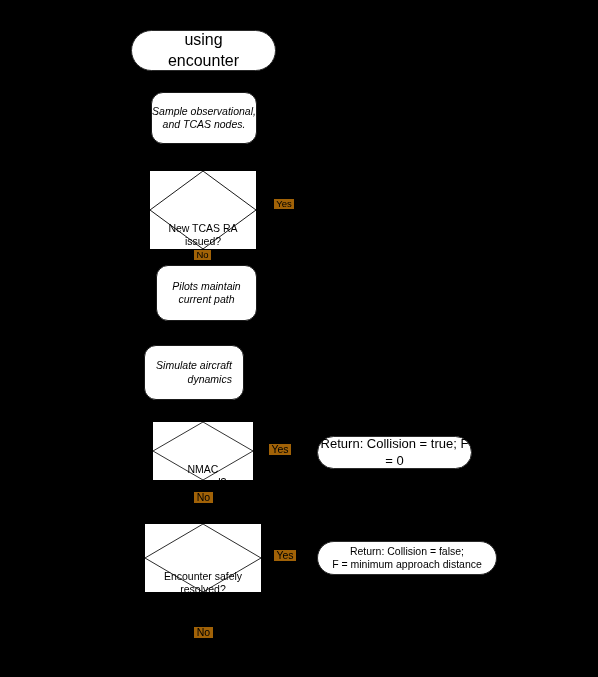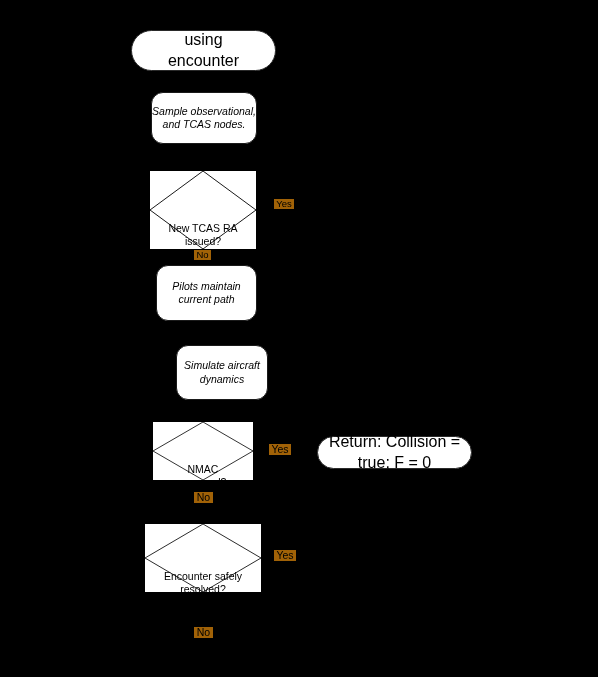--- a/index.html
+++ b/index.html
@@ -87,22 +87,22 @@
   .connector {
     position: absolute;
     background: #000000;
   }
 
   
   #node-init        { left: 131px; top: 30px;  width: 145px; height: 41px;  font-size: 16px; }
   #node-sample      { left: 151px; top: 92px;  width: 106px; height: 52px;  font-size: 10.5px; }
   #node-pilot-pick  { left: 317px; top: 169px; width: 102px; height: 70px;  font-size: 10.5px; }
   #node-maintain    { left: 156px; top: 265px; width: 101px; height: 56px;  font-size: 10.5px; text-align: center; }
-  #node-simulate    { left: 176px; top: 345px; width: 92px;  height: 55px;  font-size: 10.5px; }
-  #node-ret-true    { left: 317px; top: 436px; width: 155px; height: 33px;  font-size: 16px; }
+  #node-simulate    { left: 144px; top: 345px; width: 100px;  height: 55px;  font-size: 10.5px; text-align: right; }
+  #node-ret-true    { left: 317px; top: 436px; width: 155px; height: 33px;  font-size: 13px; }
   #node-ret-false   { left: 317px; top: 541px; width: 180px; height: 34px;  font-size: 10.5px; }
 
   #dec-newra        { left: 150px; top: 171px; width: 106px; height: 78px; }
   #dec-nmac         { left: 153px; top: 422px; width: 100px; height: 58px; }
   #dec-resolved     { left: 145px; top: 524px; width: 116px; height: 68px; }
 
   #lbl-yes-1  { left: 274px; top: 199px; width: 20px; font-size: 9.5px; }
   #lbl-no-1   { left: 194px; top: 250px; width: 17px; font-size: 9.5px; }
   #lbl-yes-2  { left: 269px; top: 444px; width: 22px; font-size: 10.5px; }
   #lbl-no-2   { left: 194px; top: 492px; width: 19px; font-size: 10.5px; }
@@ -161,20 +161,22 @@
   <div class="node terminator" id="node-ret-true">Return: Collision = true; F = 0</div>
 
   <div class="decision" id="dec-resolved">
     <svg class="diamond-shape" viewBox="0 0 116 80" preserveAspectRatio="none">
       <polygon points="58,0 116,40 58,80 0,40" fill="#ffffff" stroke="#1a1a1a" stroke-width="1"></polygon>
     </svg>
     <div class="decision-label" style="font-size:10.5px;">Encounter safely
 resolved?</div>
   </div>
 
+  <div class="node terminator" id="node-ret-false">Return: Collision = false;
+F = minimum approach distance</div>
 
   <div class="edge-label" id="lbl-yes-1">Yes</div>
 
   <div class="edge-label" id="lbl-no-1">No</div>
 
   <div class="edge-label" id="lbl-yes-2">Yes</div>
 
   <div class="edge-label" id="lbl-no-2">No</div>
 
   <div class="edge-label" id="lbl-yes-3">Yes</div>

